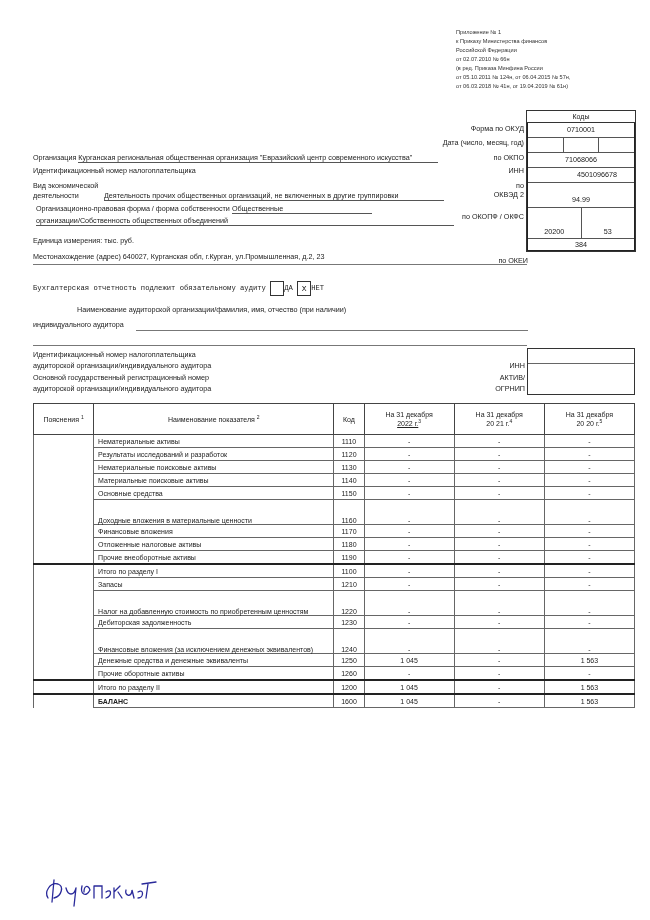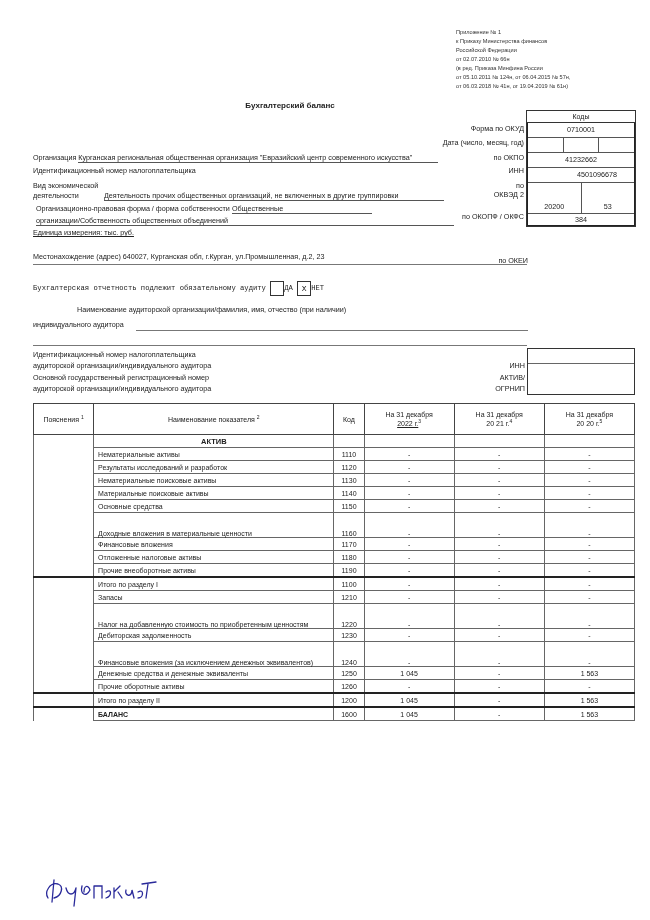--- a/index.html
+++ b/index.html
@@ -50,43 +50,43 @@
   <div>Приложение № 1</div>
   <div>к Приказу Министерства финансов</div>
   <div>Российской Федерации</div>
   <div>от 02.07.2010 № 66н</div>
   <div>(в ред. Приказа Минфина России</div>
   <div>от 05.10.2011 № 124н, от 06.04.2015 № 57н,</div>
   <div>от 06.03.2018 № 41н, от 19.04.2019 № 61н)</div>
 </div>
 
 <div class="abs title">
-  <div>Бухгалтерский баланс</div>
 </div>
 
 <div class="abs small lbl-right" style="left:400px; top:124px; width:124px;">Форма по ОКУД</div>
 <div class="abs small lbl-right" style="left:400px; top:138px; width:124px;">Дата (число, месяц, год)</div>
 <div class="abs small lbl-right" style="left:400px; top:153px; width:124px;">по ОКПО</div>
 <div class="abs small lbl-right" style="left:400px; top:166px; width:124px;">ИНН</div>
 <div class="abs small lbl-right" style="left:400px; top:181px; width:124px;">по</div>
 <div class="abs small lbl-right" style="left:400px; top:190px; width:124px;">ОКВЭД 2</div>
 <div class="abs small lbl-right" style="left:400px; top:212px; width:124px;">по ОКОПФ / ОКФС</div>
 <div class="abs small lbl-right" style="left:404px; top:236px; width:124px;margin-top:20px;">по ОКЕИ</div>
 
 <div class="abs codes">
   <div class="hdr">Коды</div>
   <div class="inner">
     <div class="crow" style="height:14px; line-height:14px;">0710001</div>
     <div class="crow split" style="height:14px;">
       <div></div>
       <div></div>
       <div></div>
     </div>
-    <div class="crow" style="height:14px; line-height:14px;">41232662</div>
+    <div class="crow" style="height:14px; line-height:14px;">71068066</div>
     <div class="crow" style="height:14px; line-height:14px;padding-left:32px;">4501096678</div>
+    <div class="crow" style="height:24px; line-height:34px;">94.99</div>
     <div class="crow split" style="height:30px;">
       <div style="line-height:48px;">20200</div>
       <div style="line-height:48px;">53</div>
     </div>
     <div class="crow" style="height:11px; line-height:11px;">384</div>
   </div>
 </div>
 
 <div class="abs small" style="left:33px; top:153px; width:430px; white-space:nowrap;">
   <span>Организация</span>
@@ -96,21 +96,21 @@
 <div class="abs small" style="left:33px; top:181px;">Вид экономической</div>
 <div class="abs small" style="left:33px; top:191px;">деятельности</div>
 <div class="abs small ul" style="left:104px; top:191px; width:340px; white-space:nowrap;">Деятельность прочих общественных организаций, не включенных в другие группировки</div>
 
 <div class="abs small" style="left:36px; top:204px; white-space:nowrap;">
   <span>Организационно-правовая форма / форма собственности</span>
   <span class="ul" style="display:inline-block; width:140px;">Общественные</span>
 </div>
 <div class="abs small ul" style="left:36px; top:216px; width:418px; white-space:nowrap;">организации/Собственность общественных объединений</div>
 
-<div class="abs small" style="left:33px; top:228px;text-decoration:underline;">Единица измерения: тыс. руб.</div>
+<div class="abs small" style="left:33px; top:236px;">Единица измерения: тыс. руб.</div>
 <div class="abs small" style="left:33px; top:252px; white-space:nowrap;">
   <span>Местонахождение (адрес)</span>
   <span>640027, Курганская обл, г.Курган, ул.Промышленная, д.2, 23</span>
 </div>
 <div class="abs" style="left:33px; top:264px; width:494px; border-bottom:1px solid #777;"></div>
 
 <div class="abs small" style="left:33px; top:281px; white-space:nowrap;font-family:Liberation Mono, monospace;">
   <span>Бухгалтерская отчетность подлежит обязательному аудиту</span>
   <span class="checkbox"></span><span>ДА</span>
   <span class="checkbox">X</span><span>НЕТ</span>
@@ -154,28 +154,20 @@
           <div>На 31 декабря</div>
           <div><span>20 21 г.</span><span class="sup">4</span></div>
         </th>
       <th>
           <div>На 31 декабря</div>
           <div><span>20 20 г.</span><span class="sup">5</span></div>
         </th>
     </tr>
   </thead>
   <tbody id="tbody">
-      <tr class="heading">
-        <td class="expl"></td>
-        <td class="name">АКТИВ</td>
-        <td class="code"></td>
-        <td class="num"></td>
-        <td class="num"></td>
-        <td class="num"></td>
-      </tr>
       <tr>
         <td class="expl"></td>
         <td>Нематериальные активы</td>
         <td class="code">1110</td>
         <td class="num">-</td>
         <td class="num">-</td>
         <td class="num">-</td>
       </tr>
       <tr>
         <td class="expl"></td>

